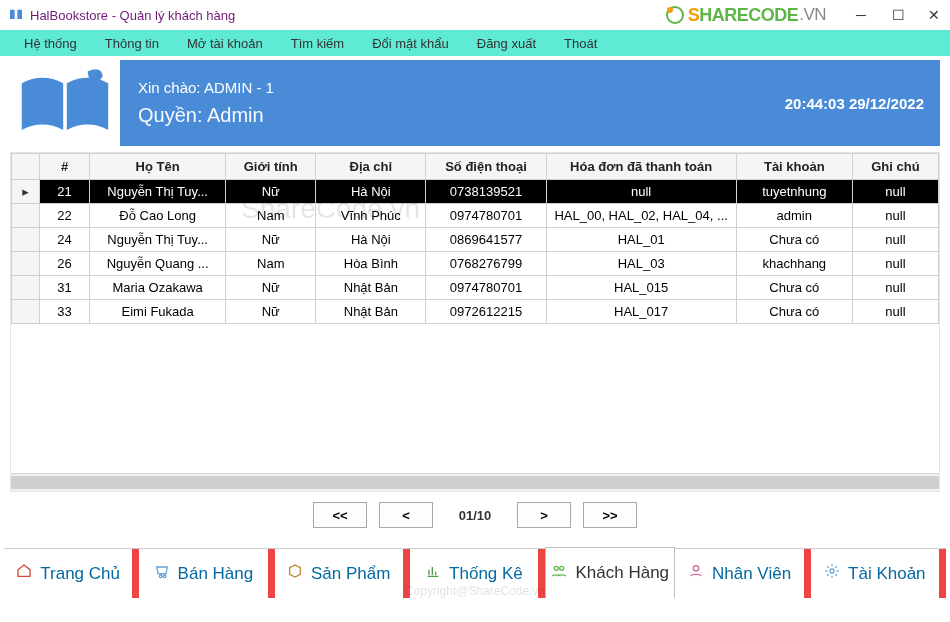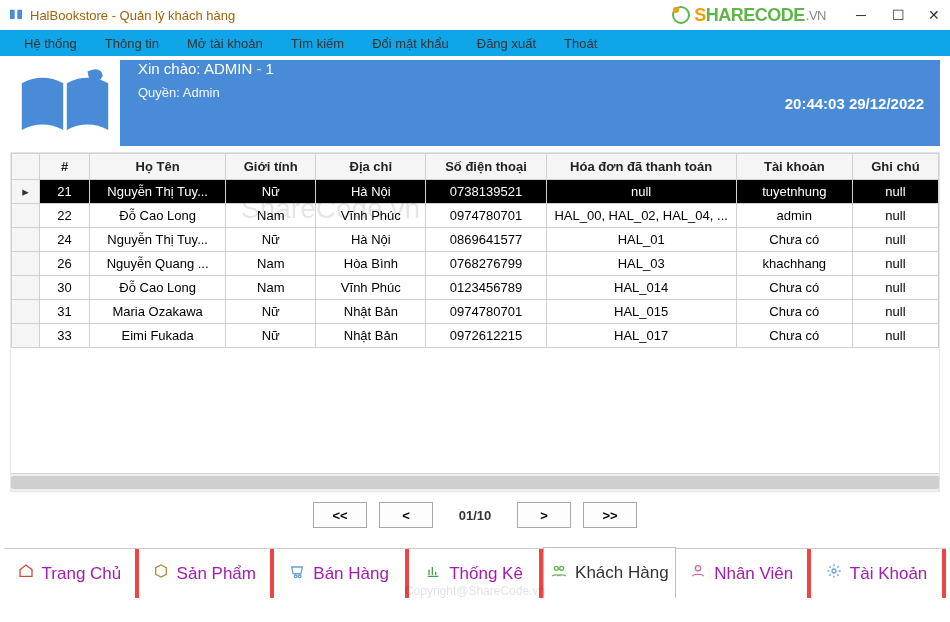--- a/index.html
+++ b/index.html
@@ -19,34 +19,34 @@
     padding: 0 8px;
     background: #fff;
   }
   .titlebar .app-icon {
     width: 16px; height: 16px;
     margin-right: 6px;
     color: #4a8bd8;
   }
   .titlebar .title-text {
     flex: 0 0 auto;
-    color: #a16207;
+    color: #701a75;
   }
   .titlebar .spacer { flex: 1; }
   .titlebar .brand-logo {
     font-weight: 700;
     font-size: 18px;
     letter-spacing: -0.5px;
     color: #5fb648;
     display:flex; align-items:center;
     margin-right: 20px;
   }
   .titlebar .brand-logo .sc-s { color: #f59e0b; }
   .titlebar .brand-logo .sc-rest { color: #5fb648; }
-  .titlebar .brand-logo .sc-vn { color: #888; font-size: 13px; font-weight:500; margin-left:1px;}
+  .titlebar .brand-logo .sc-vn { color: #888; font-size: 17px; font-weight:500; margin-left:1px;}
   .titlebar .brand-icon {
     width: 18px; height: 18px; border:2px solid #5fb648; border-radius:50%;
     display:inline-flex; align-items:center; justify-content:center;
     margin-right:4px; position:relative;
   }
   .titlebar .brand-icon::before {
     content: ""; position:absolute; width:6px; height:6px; border-radius:50%;
     background:#f59e0b; left:-1px; top:-1px;
   }
   .win-controls { display:flex; gap: 22px; margin-left: 10px;}
@@ -54,43 +54,44 @@
     width: 14px; height: 14px; color:#333;
     font-size: 14px; line-height: 14px;
     cursor: pointer;
   }
   .menubar {
     height: 26px;
     display: flex;
     align-items: center;
     gap: 0;
     padding: 0 10px;
-    background: #0ea5e9;
+    background: #5eead4;
     color: #333;
   }
   .menubar .menu-item {
     padding: 4px 14px;
     cursor: pointer;
   }
   .banner {
     margin: 4px 10px 6px 10px;
     height: 86px;
     background: #4a8bd8;
     display: flex;
+    align-items: center;
     color: #fff;
     position: relative;
   }
   .banner .book-logo {
     width: 110px; height: 100%;
     background: #fff;
     display:flex; align-items:center; justify-content:center;
   }
   .banner .banner-text { padding-left: 18px; }
   .banner .greeting { font-size: 15px; margin-bottom: 8px; }
-  .banner .role { font-size: 13px; opacity: 0.95; }
+  .banner .role { font-size: 20px; opacity: 0.95; }
   .banner .datetime {
     position: absolute; right: 16px; top: 50%; transform: translateY(-50%);
     font-weight: 600; font-size: 15px;
   }
   .table-wrap {
     margin: 0 10px;
     height: 340px;
     overflow: hidden;
     border: 1px solid #e5e5e5;
     position: relative;
@@ -157,22 +158,22 @@
     border-top: 1px solid #ccc;
     height: 50px;
     margin: 20px 4px 0 4px;
     position: relative;
   }
   .bottom-tabs .tab {
     flex: 1;
     display:flex; align-items:center; justify-content:center;
     gap: 8px;
     font-size: 17px;
-    color: #a21caf;
-    border-right: 4px solid #ef4444;
+    color: #0369a1;
+    border-right: 7px solid #ef4444;
     cursor: pointer;
     position: relative;
   }
   .bottom-tabs .tab.active {
     border: 1px solid #bdbdbd;
     border-bottom: none;
     background: #fff;
     margin-top: -2px;
     font-weight: 500;
     color: #333;
@@ -318,31 +319,20 @@
             <td>Nguyễn Quang ...</td>
             <td>Nam</td>
             <td>Hòa Bình</td>
             <td>0768276799</td>
             <td>HAL_03</td>
             <td>khachhang</td>
             <td>null</td>
           </tr>
           <tr>
             <td class="row-header"></td>
-            <td>30</td>
-            <td>Đỗ Cao Long</td>
-            <td>Nam</td>
-            <td>Vĩnh Phúc</td>
-            <td>0123456789</td>
-            <td>HAL_014</td>
-            <td>Chưa có</td>
-            <td>null</td>
-          </tr>
-          <tr>
-            <td class="row-header"></td>
             <td>31</td>
             <td>Maria Ozakawa</td>
             <td>Nữ</td>
             <td>Nhật Bản</td>
             <td>0974780701</td>
             <td>HAL_015</td>
             <td>Chưa có</td>
             <td>null</td>
           </tr>
           <tr>
@@ -373,30 +363,30 @@
 </div>
 
 <div class="bottom-tabs" id="bottom-tabs">
     <div class="tab">
       <span><svg class="ticon" viewBox="0 0 24 24" fill="none" stroke="#d04a3a" stroke-width="2">
           <path d="M3 10l9-7 9 7v10H3z"></path>
         </svg></span>
       <span>Trang Chủ</span>
     </div>
     <div class="tab">
+      <span><svg class="ticon" viewBox="0 0 24 24" fill="none" stroke="#6aa3d8" stroke-width="2">
+          <path d="M4 6h16l-2 10H6z M8 20a2 2 0 104 0 2 2 0 10-4 0z M14 20a2 2 0 104 0 2 2 0 10-4 0z"></path>
+        </svg></span>
+      <span>Bán Hàng</span>
+    </div>
+    <div class="tab">
       <span><svg class="ticon" viewBox="0 0 24 24" fill="none" stroke="#b88a3a" stroke-width="2">
           <path d="M4 7l8-4 8 4v10l-8 4-8-4z"></path>
         </svg></span>
       <span>Sản Phẩm</span>
-    </div>
-    <div class="tab">
-      <span><svg class="ticon" viewBox="0 0 24 24" fill="none" stroke="#6aa3d8" stroke-width="2">
-          <path d="M4 6h16l-2 10H6z M8 20a2 2 0 104 0 2 2 0 10-4 0z M14 20a2 2 0 104 0 2 2 0 10-4 0z"></path>
-        </svg></span>
-      <span>Bán Hàng</span>
     </div>
     <div class="tab">
       <span><svg class="ticon" viewBox="0 0 24 24" fill="none" stroke="#4a9b4a" stroke-width="2">
           <path d="M4 20h16 M6 18V10 M11 18V6 M16 18V13"></path>
         </svg></span>
       <span>Thống Kê</span>
     </div>
     <div class="tab active">
       <span><svg class="ticon" viewBox="0 0 24 24" fill="none" stroke="#5fb648" stroke-width="2">
           <circle cx="8" cy="8" r="3"></circle>

